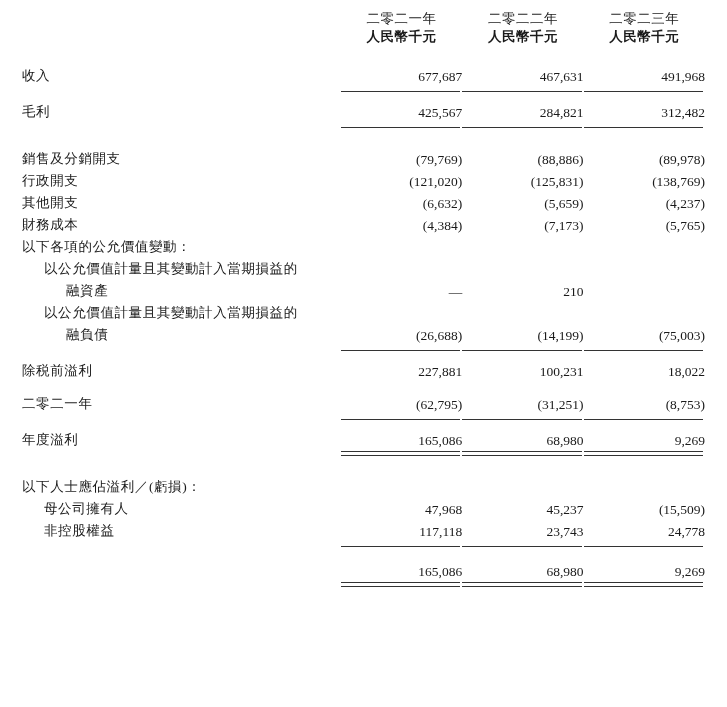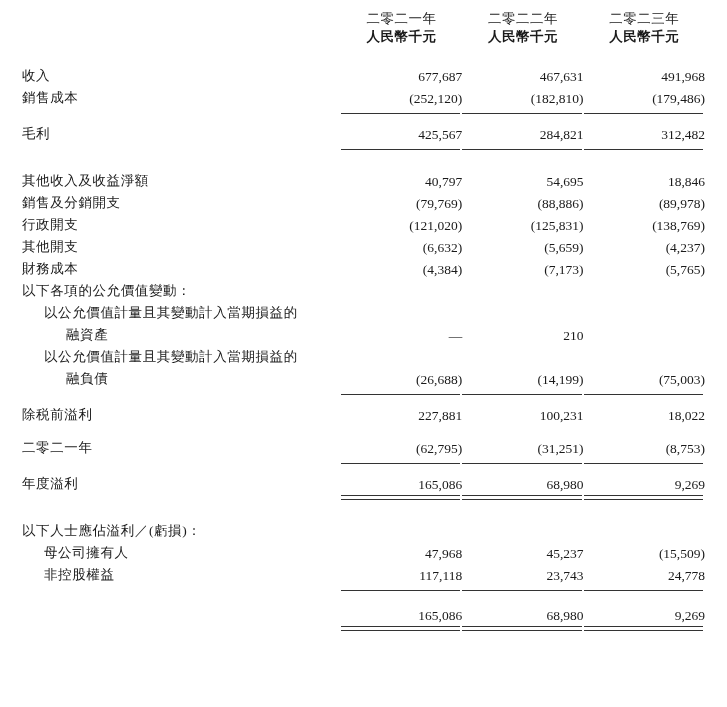--- a/index.html
+++ b/index.html
@@ -110,26 +110,20 @@
           <td colspan="4"></td>
         </tr>
 
       <tr class="row">
         <td class="lbl bold">收入</td>
         <td class="num">677,687</td>
         <td class="num">467,631</td>
         <td class="num">491,968</td>
       </tr>
 
-      <tr class="row">
-        <td class="lbl">銷售成本</td>
-        <td class="num">(252,120)</td>
-        <td class="num">(182,810)</td>
-        <td class="num">(179,486)</td>
-      </tr>
 
       <tr>
         <td></td>
         <td class="rule-cell">
             <div class="line"></div>
           </td>
         <td class="rule-cell">
             <div class="line"></div>
           </td>
         <td class="rule-cell">
@@ -158,26 +152,20 @@
         <td class="rule-cell">
             <div class="line"></div>
           </td>
       </tr>
 
       <tr class="gap-lg">
           <td colspan="4"></td>
         </tr>
 
       <tr class="row">
-        <td class="lbl">其他收入及收益淨額</td>
-        <td class="num">40,797</td>
-        <td class="num">54,695</td>
-        <td class="num">18,846</td>
-      </tr>
-      <tr class="row">
         <td class="lbl">銷售及分銷開支</td>
         <td class="num">(79,769)</td>
         <td class="num">(88,886)</td>
         <td class="num">(89,978)</td>
       </tr>
       <tr class="row">
         <td class="lbl">行政開支</td>
         <td class="num">(121,020)</td>
         <td class="num">(125,831)</td>
         <td class="num">(138,769)</td>

